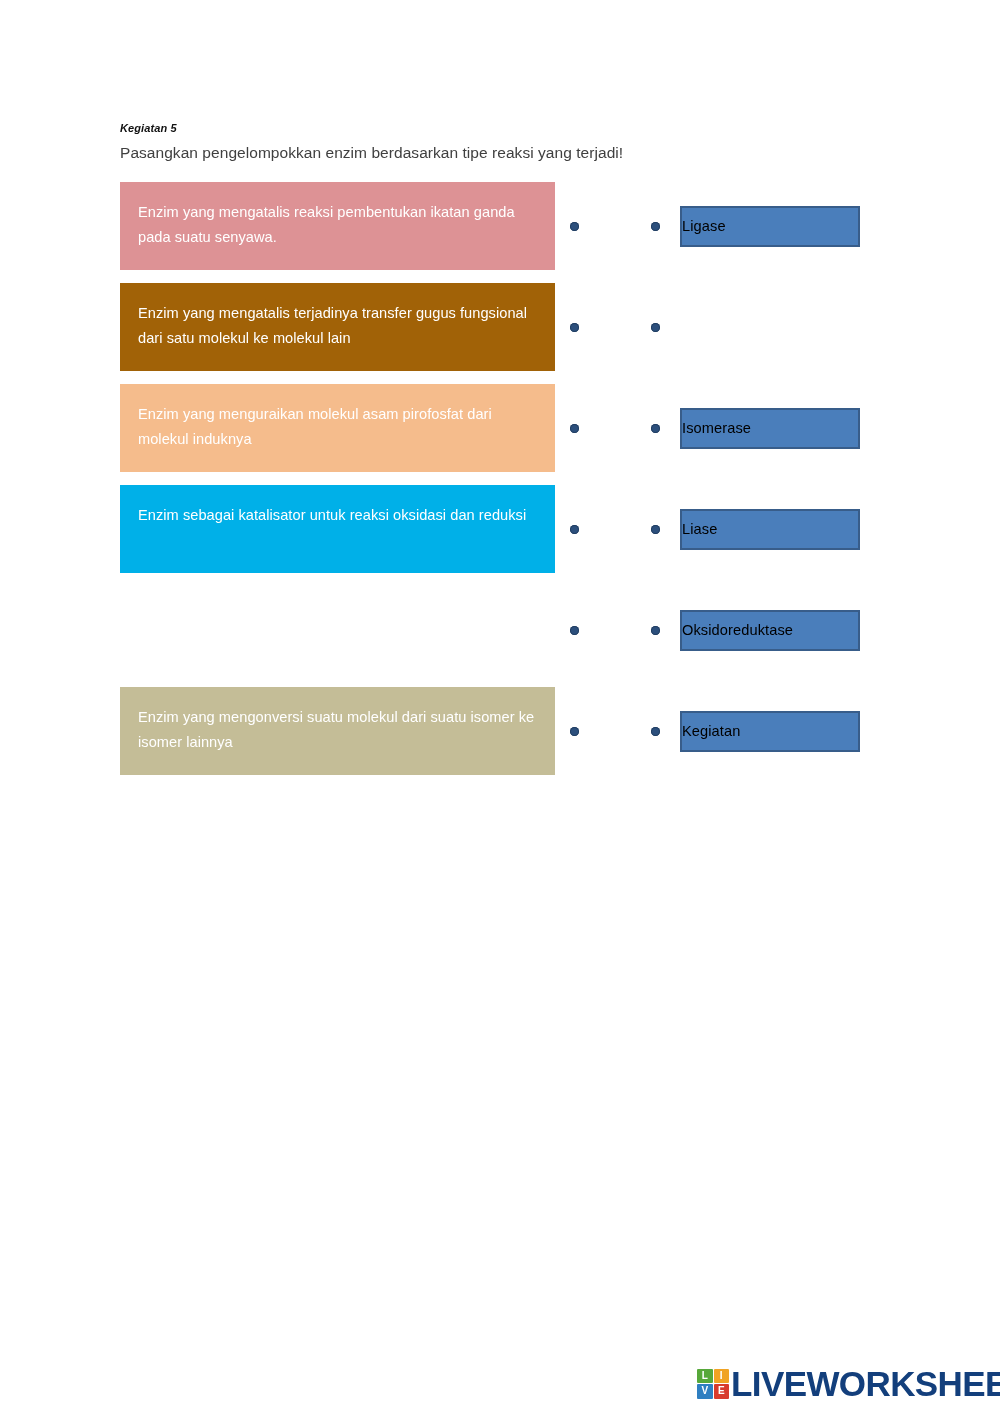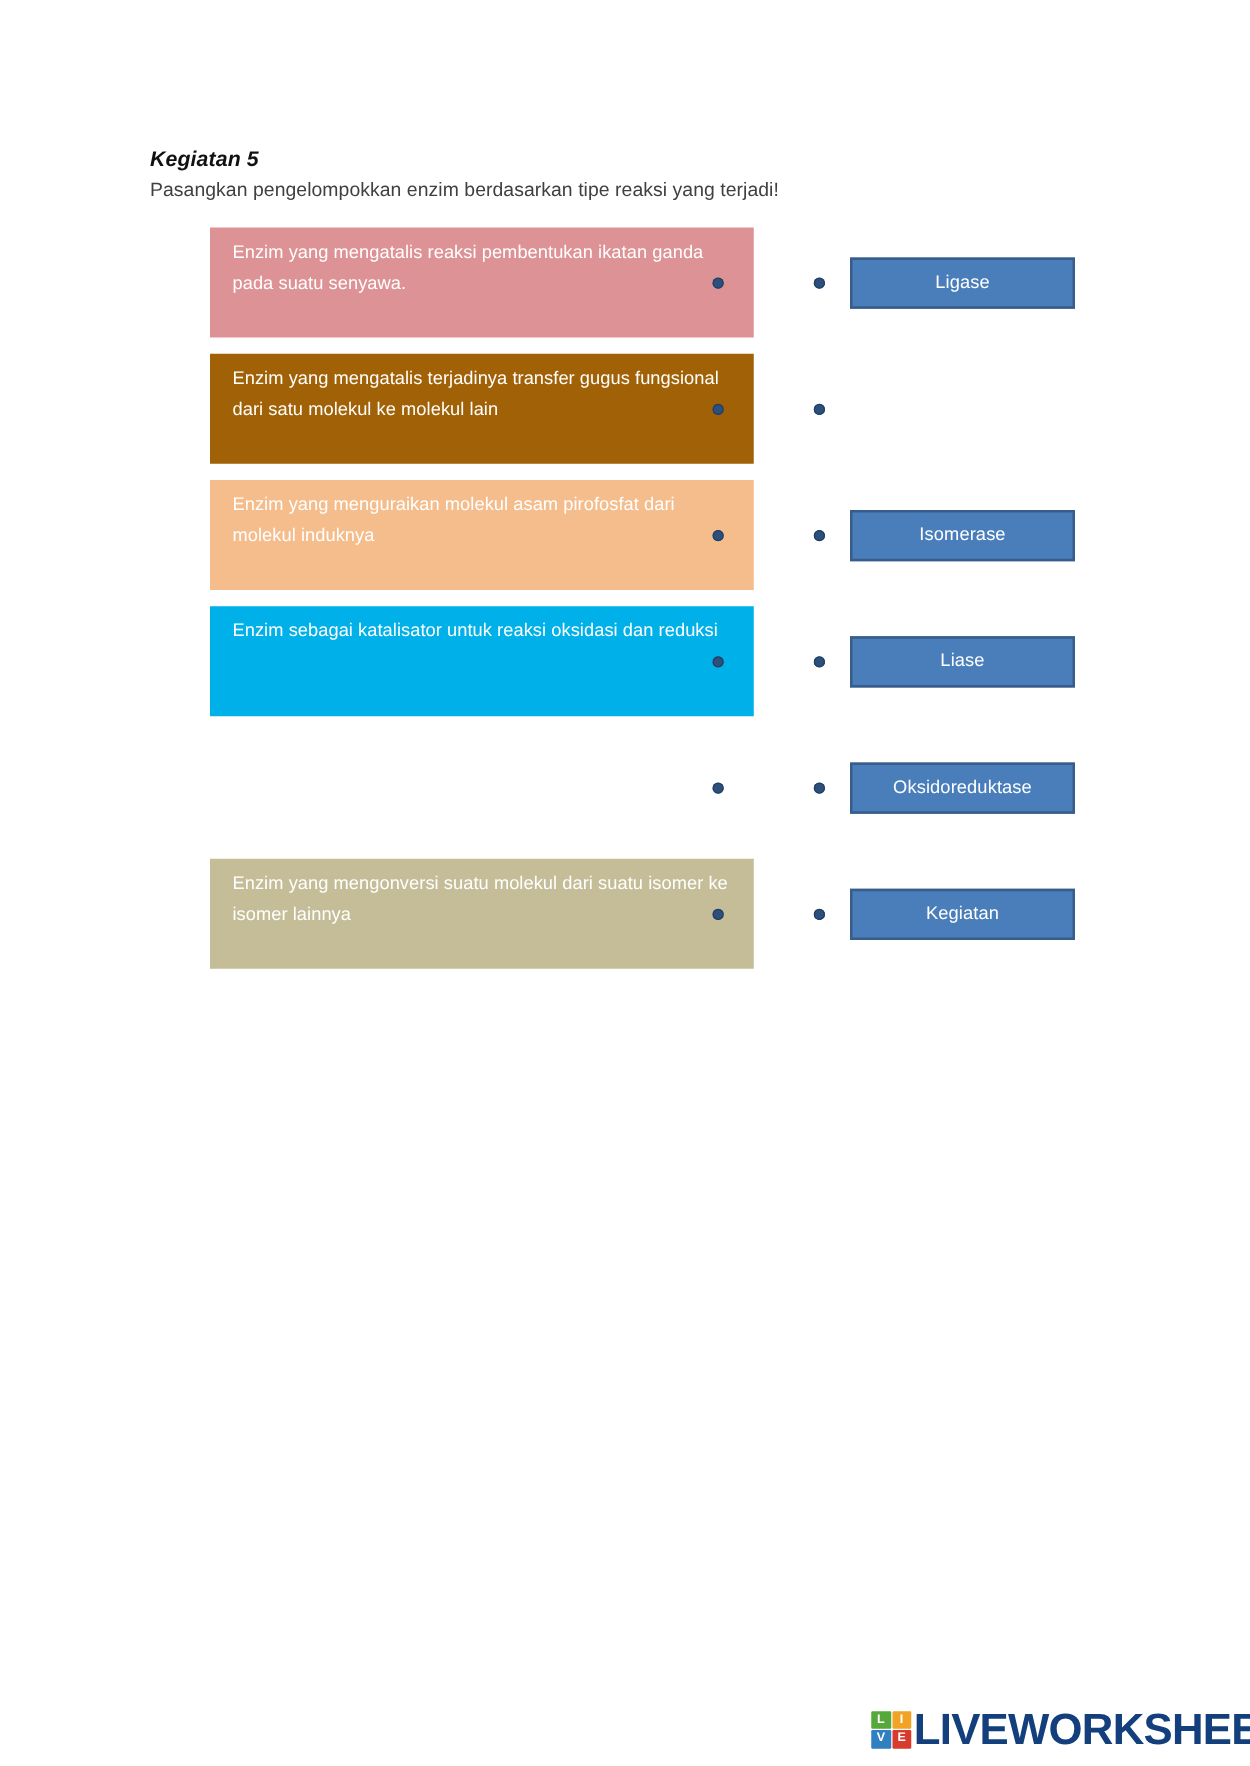--- a/index.html
+++ b/index.html
@@ -25,21 +25,21 @@
   }
 
   
   .header {
     position: absolute;
     left: 120px;
     top: 118px;
     width: 760px;
   }
   .activity-title {
-    font-size: 17px;
+    font-size: 11px;
     font-weight: bold;
     font-style: italic;
     line-height: 20px;
     letter-spacing: 0.1px;
     color: #111111;
   }
   .instruction {
     font-size: 15.5px;
     line-height: 22px;
     margin-top: 4px;
@@ -61,26 +61,25 @@
   }
 
   
   .prompt-card {
     position: absolute;
     left: 120px;
     top: 0;
     width: 435px;
     height: 88px;
     box-sizing: border-box;
-    padding: 8px 20px 0 18px;
+    padding: 18px 20px 0 18px;
     color: #ffffff;
     font-size: 14.6px;
     line-height: 25px;
     letter-spacing: 0.05px;
-    margin-left: 48px;
   }
 
   
   .dot {
     position: absolute;
     width: 9px;
     height: 9px;
     border-radius: 50%;
     background: #2c4f7c;
     box-shadow: inset 0 0 0 1px #223f63;
@@ -92,24 +91,24 @@
   
   .answer-chip {
     position: absolute;
     left: 680px;
     top: 24px;
     width: 180px;
     height: 41px;
     box-sizing: border-box;
     background: #4a7ebb;
     border: 2px solid #385d8a;
-    color: #ffffff;
+    color: #000000;
     font-size: 14.6px;
     line-height: 37px;
-    text-align: center;
+    text-align: left;
     letter-spacing: 0.1px;
   }
 
   
   .footer-logo {
     position: absolute;
     left: 697px;
     top: 1366px;
     display: flex;
     align-items: center;

